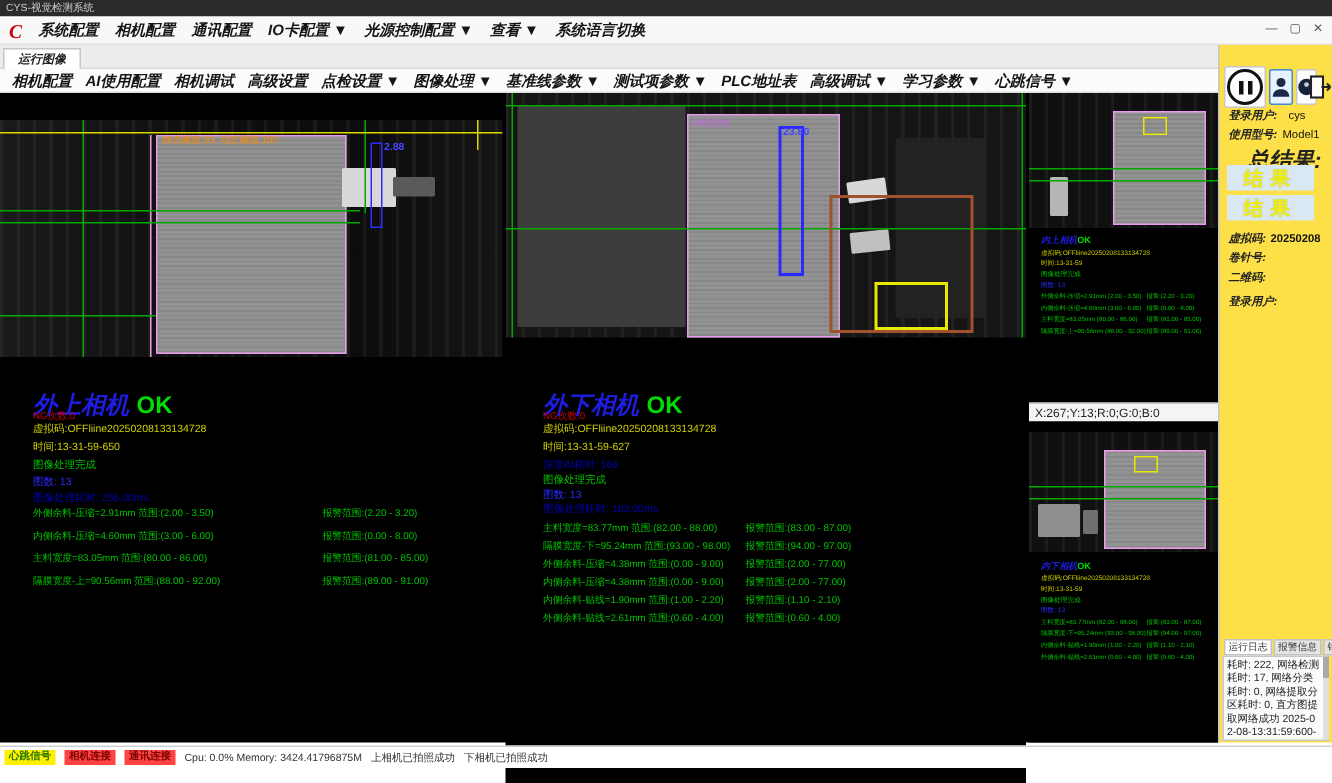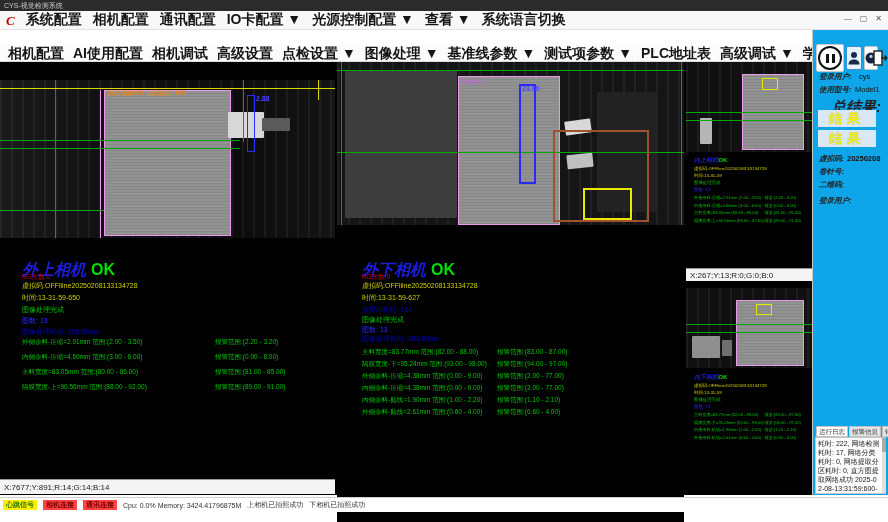--- a/index.html
+++ b/index.html
@@ -7,21 +7,21 @@
        font-family:"Liberation Sans","DejaVu Sans",sans-serif;-webkit-font-smoothing:antialiased;}
   .abs{position:absolute;}
 
   
   .titlebar{left:0;top:0;width:888px;height:11px;background:#2b2b2b;color:#c9c9c9;
             font-size:7px;line-height:11px;padding-left:4px;box-sizing:border-box;}
   .menubar{left:0;top:11px;width:888px;height:19px;background:#f8f8f8;border-bottom:1px solid #e2e2e2;
            display:flex;align-items:center;gap:11px;padding-left:6px;box-sizing:border-box;}
   .logo{color:#cc0000;font-family:"Liberation Serif","DejaVu Serif",serif;font-style:italic;
         font-weight:bold;font-size:13px;line-height:13px;}
-  .menu-item,.tool-item{font-size:14px;font-weight:600;color:#151515;white-space:nowrap;cursor:default;}
+  .menu-item,.tool-item{font-size:10px;font-style:italic;font-weight:600;color:#151515;white-space:nowrap;cursor:default;}
   .winbtns{position:absolute;right:6px;top:3px;display:flex;gap:8px;color:#555;font-size:8px;}
   .tabrow{left:0;top:30px;width:888px;height:16px;background:#ececec;border-bottom:1px solid #d8d8d8;box-sizing:border-box;}
   .tab{position:absolute;left:2px;top:2px;padding:1px 9px;background:#fff;border:1px solid #c6c6c6;border-bottom:none;
        font-size:8px;font-style:italic;font-weight:600;color:#222;}
   .toolrow{left:0;top:46px;width:812px;height:16px;background:#fbfbfb;border-bottom:1px solid #dddddd;
            display:flex;align-items:center;gap:9px;padding-left:8px;box-sizing:border-box;}
 
   
   .main{left:0;top:62px;width:812px;height:433px;background:#000;}
   .view{position:absolute;background:#000;overflow:hidden;}
@@ -64,21 +64,21 @@
   .mini .line{position:relative;white-space:nowrap;}
   .mini .mtitle{font-size:11px;font-weight:bold;font-style:italic;color:#1d1de0;}
   .mini .mok{color:#00dd00;font-style:normal;}
   .mini .ly{font-size:8px;color:#cfcf00;margin-top:2px;}
   .mini .lg{font-size:8px;color:#00c400;margin-top:2px;}
   .mini .lb{font-size:8px;color:#2a2aff;margin-top:2px;}
   .mini .row{font-size:7.5px;color:#00c400;margin-top:4px;position:relative;}
   .mini .row .a2{position:absolute;left:128px;}
 
   
-  .rpanel{left:812px;top:30px;width:76px;height:465px;background:#0ea5e9;border-left:1px solid #c8c8c8;box-sizing:border-box;}
+  .rpanel{left:812px;top:30px;width:76px;height:465px;background:#fde047;border-left:1px solid #c8c8c8;box-sizing:border-box;}
   .rp-label{position:absolute;font-size:7.5px;font-style:italic;font-weight:600;color:#222;white-space:nowrap;}
   .rp-value{position:absolute;font-size:7.5px;color:#111;white-space:nowrap;}
   .result-block{position:absolute;left:5px;width:58px;height:17px;background:#d9e8f3;
                 color:#f2f200;font-size:13px;font-weight:bold;text-align:center;line-height:17px;
                 letter-spacing:5px;text-shadow:0 0 1px #aaa;}
   .btn{position:absolute;background:#fdfdfd;border:1px solid #c8c8c8;border-radius:2px;
        display:flex;align-items:center;justify-content:center;cursor:pointer;box-sizing:border-box;}
   .btn.sel{border:1px solid #3f8bd6;background:#e8f2fc;}
   .pause-circle{width:20px;height:20px;border:2.5px solid #111;border-radius:50%;
                 display:flex;align-items:center;justify-content:center;gap:3px;}
@@ -116,20 +116,23 @@
     <span class="menu-item">光源控制配置 ▼</span>
     <span class="menu-item">查看 ▼</span>
     <span class="menu-item">系统语言切换</span>
     <span class="winbtns">
       <span>—</span>
       <span>▢</span>
       <span>✕</span>
     </span>
   </div>
 
+  <div class="abs tabrow">
+    <div class="tab">运行图像</div>
+  </div>
 
   <div class="abs toolrow">
     <span class="tool-item">相机配置</span>
     <span class="tool-item">AI使用配置</span>
     <span class="tool-item">相机调试</span>
     <span class="tool-item">高级设置</span>
     <span class="tool-item">点检设置 ▼</span>
     <span class="tool-item">图像处理 ▼</span>
     <span class="tool-item">基准线参数 ▼</span>
     <span class="tool-item">测试项参数 ▼</span>
@@ -177,23 +180,20 @@
     </div>
     <div class="mrow" style="left:22px;top:306px;">
       <span class="mtext">主料宽度=83.05mm 范围:(80.00 - 86.00)</span>
       <span class="malarm">报警范围:(81.00 - 85.00)</span>
     </div>
     <div class="mrow" style="left:22px;top:321px;">
       <span class="mtext">隔膜宽度-上=90.56mm 范围:(88.00 - 92.00)</span>
       <span class="malarm">报警范围:(89.00 - 91.00)</span>
     </div>
   </div>
-  <div class="statusstrip" style="left:0;top:479px;width:335px;">
-    <span>X:7677;Y:891;R:14;G:14;B:14</span>
-  </div>
 
   <div class="view v-mid" style="left:337px;top:62px;width:347px;height:482px;">
     <div class="imgstrip" style="top:0;width:347px;height:163px;background:#151515;">
       <div class="metal" style="left:8px;top:8px;width:112px;height:148px;background:#3d3d3d;"></div>
       <div class="metal" style="left:260px;top:30px;width:60px;height:120px;background:#222;"></div>
       <div class="cell" style="left:121px;top:14px;width:102px;height:149px;"></div>
       <div class="metal" style="left:228px;top:58px;width:26px;height:14px;transform:rotate(-8deg);"></div>
       <div class="metal" style="left:230px;top:92px;width:26px;height:14px;background:#c0c0c0;transform:rotate(-6deg);"></div>
       <div class="hline" style="left:0;top:8px;width:347px;"></div>
       <div class="hline" style="left:0;top:90px;width:347px;"></div>

